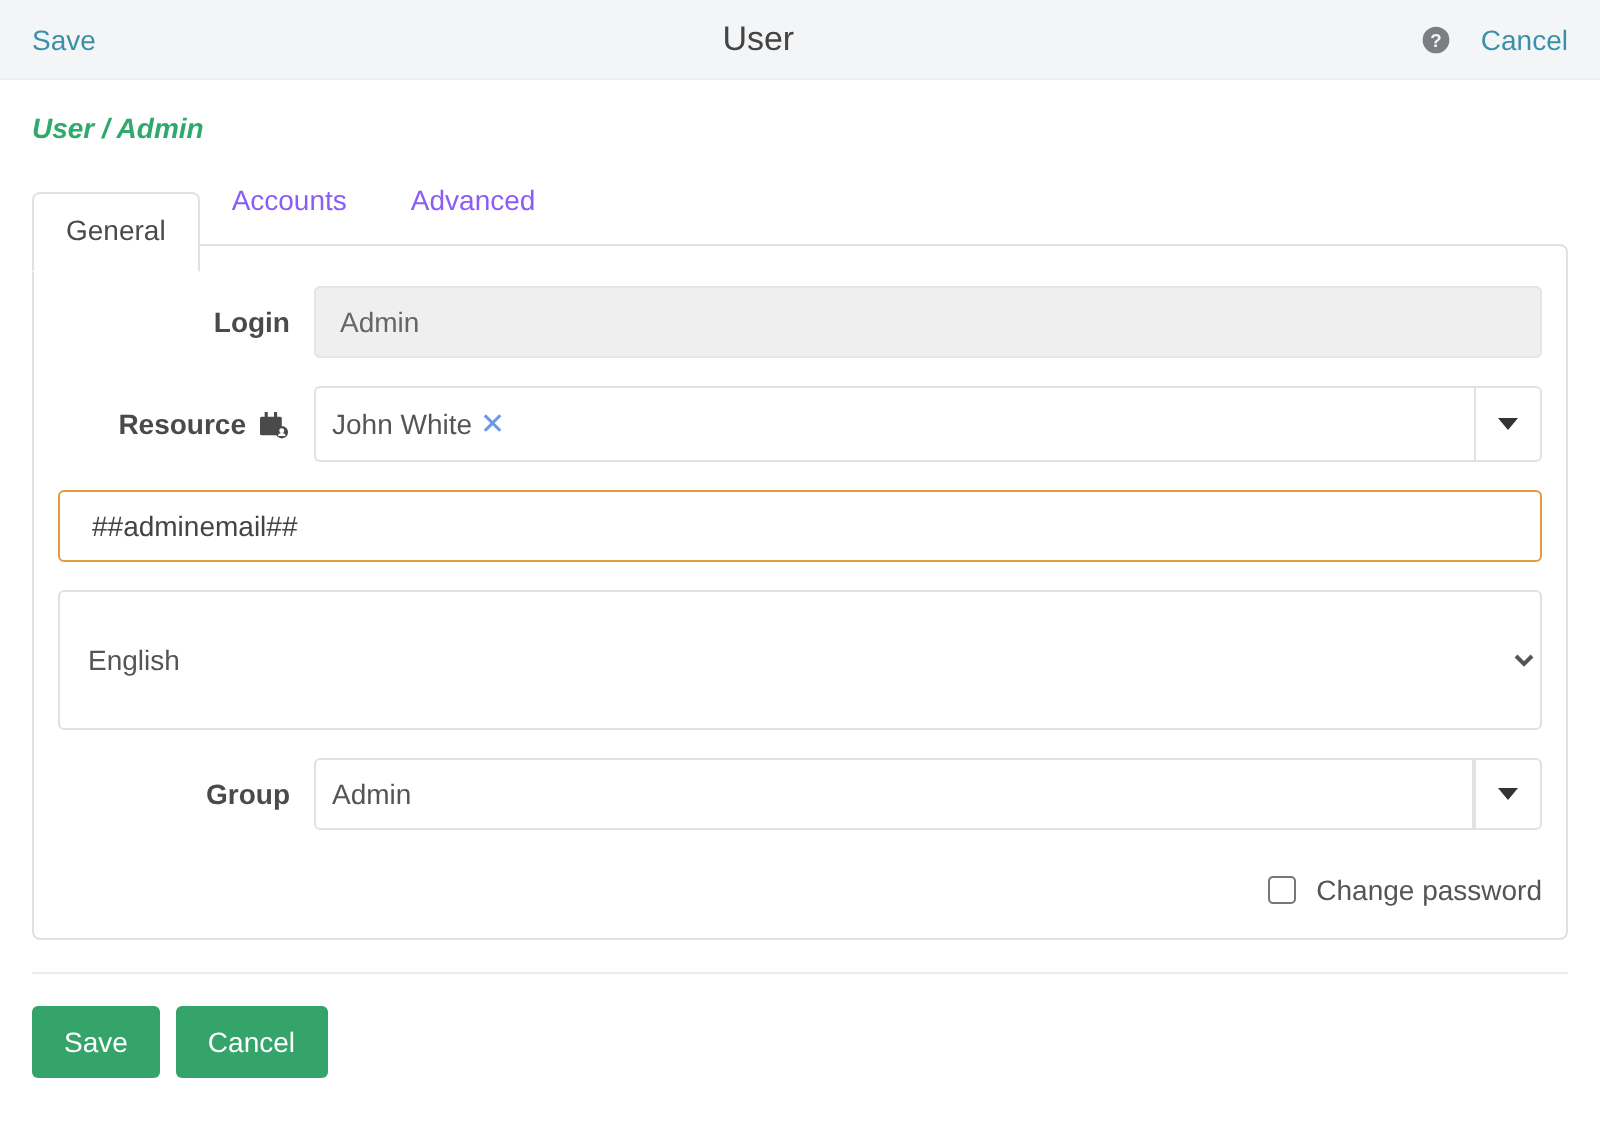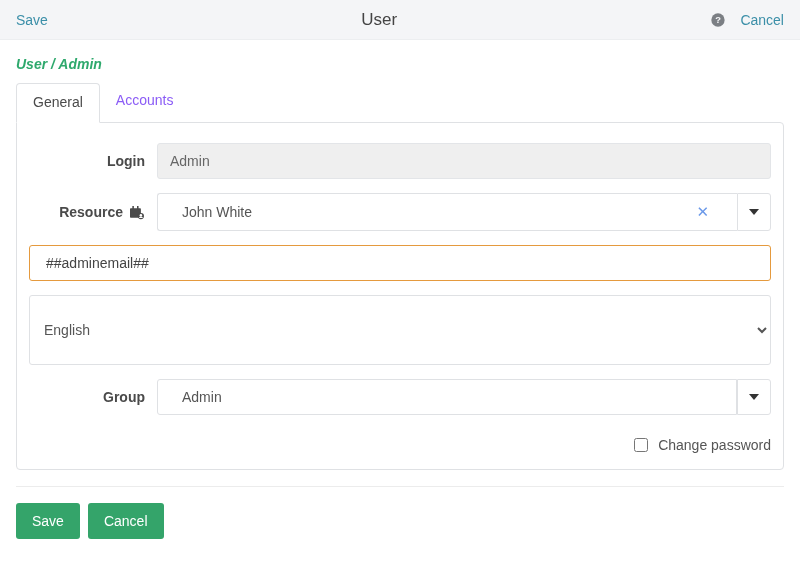--- a/index.html
+++ b/index.html
@@ -40,21 +40,21 @@
   }
   .tab.active {
     color: #4a4a4a;
     font-weight: 500;
     background: #fff;
     border: 1px solid #dfe1e4;
     border-bottom-color: #fff;
     border-top-left-radius: 4px;
     border-top-right-radius: 4px;
     position: relative;
-    top: 1px;
+    top: 14px;
   }
   .panel {
     margin: 0 16px 16px;
     border: 1px solid #dfe1e4;
     border-top-left-radius: 0;
     border-top-right-radius: 4px;
     border-bottom-left-radius: 4px;
     border-bottom-right-radius: 4px;
     padding: 20px 12px 16px 12px;
     background: #fff;
@@ -86,24 +86,23 @@
   }
   .select-wrap {
     display: flex;
     width: 100%;
   }
   .select-main {
     flex: 1;
     border: 1px solid #dfe1e4;
     border-right: none;
     border-radius: 3px 0 0 3px;
-    padding: 9px 24px;
+    padding: 9px 8px;
     display: flex;
     align-items: center;
-    justify-content: space-between;
     background: #fff;
   }
   .select-main .val { color: #555; }
   .clear-x { color: #6b99e9; font-weight: 400; font-size: 15px; cursor: pointer; padding: 0 4px; }
   .select-caret {
     width: 34px;
     border: 1px solid #dfe1e4;
     border-radius: 0 3px 3px 0;
     display: flex; align-items: center; justify-content: center;
     color: #444;
@@ -171,20 +170,21 @@
     </span>
     <span class="link">Cancel</span>
   </div>
 </div>
 
 <div class="breadcrumb">User / Admin</div>
 
 <div class="tabs">
   <div class="tab active">General</div>
   <div class="tab">Accounts</div>
+  <div class="tab">Advanced</div>
 </div>
 
 <div class="panel">
 
   <div class="form-row">
     <div class="label">
         <span>Login</span>
       </div>
     <div class="control">
       <div class="input-disabled">Admin</div>

